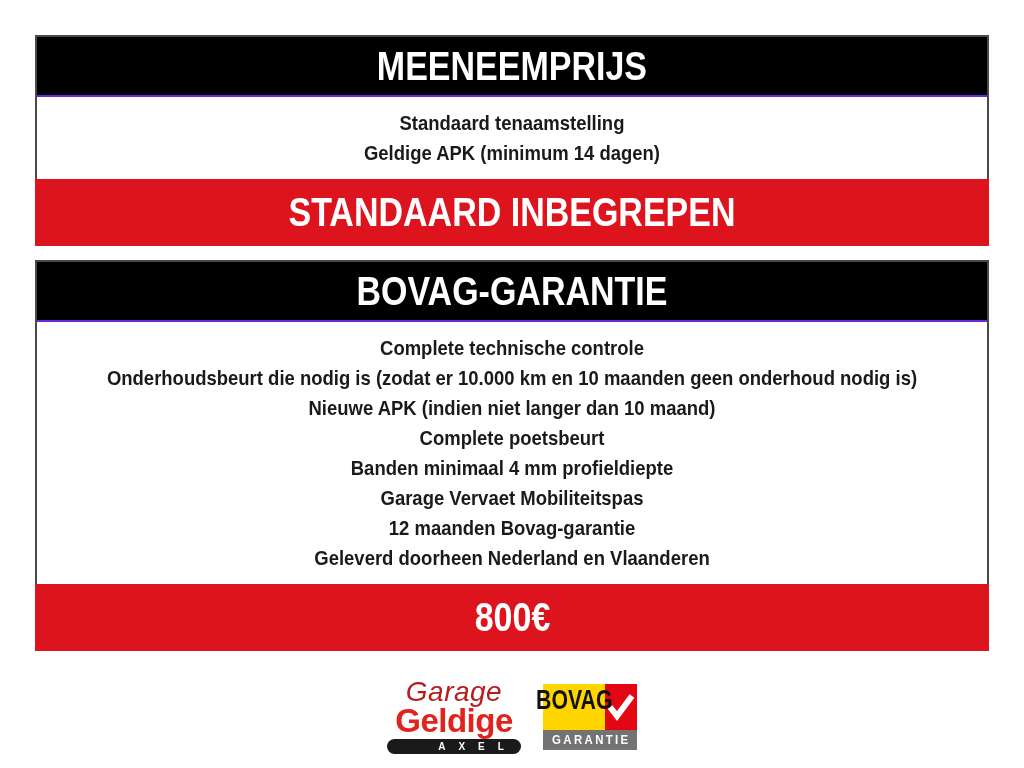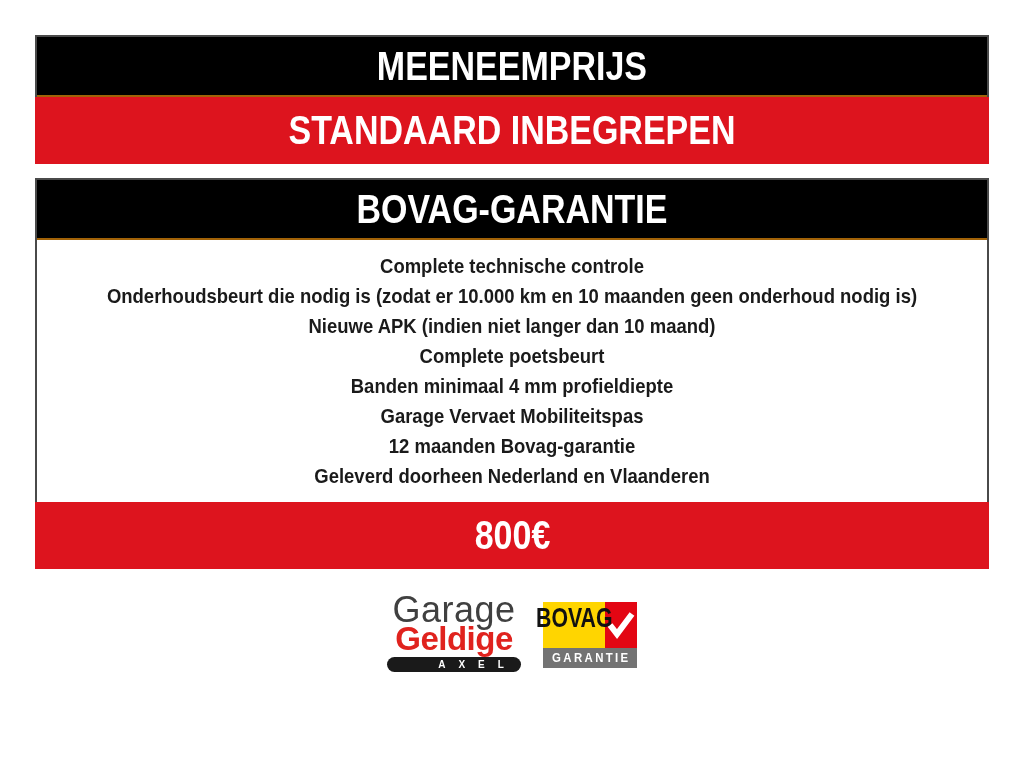--- a/index.html
+++ b/index.html
@@ -15,21 +15,21 @@
     padding-top: 35px;
   }
   .block { margin-bottom: 14px; }
   .panel {
     border: 2px solid #4a4a4a;
     border-bottom: none;
   }
   .block-header {
     height: 60px;
     background: #000000;
-    border-bottom: 2px solid #a16207;
+    border-bottom: 2px solid #6d28d9;
     display: flex;
     align-items: center;
     justify-content: center;
   }
   .bar-text {
     color: #ffffff;
     font-weight: 700;
     font-size: 40px;
     letter-spacing: 0px;
     display: inline-block;
@@ -62,25 +62,26 @@
   
   .logos {
     display: flex;
     justify-content: center;
     align-items: center;
     gap: 22px;
     margin-top: 28px;
   }
   .garage-logo { width: 134px; text-align: center; }
   .garage-line1 {
-    font-size: 36px;
+    font-size: 28px;
     font-weight: 400;
-    color: #404040;
+    color: #b91c1c;
     line-height: 26px;
     letter-spacing: 0.5px;
+    font-style: italic;
   }
   .garage-line2 {
     font-size: 33px;
     font-weight: 800;
     color: #e0231e;
     line-height: 31px;
     letter-spacing: -0.5px;
   }
   .axel-pill {
     margin-top: 3px;
@@ -148,20 +149,24 @@
 </style>
 </head>
 <body>
 
 <div class="card">
 
   <div class="block">
     <div class="panel">
       <div class="block-header">
         <span class="bar-text">MEENEEMPRIJS</span>
+      </div>
+      <div class="block-body">
+        <span class="body-line">Standaard tenaamstelling</span>
+        <span class="body-line">Geldige APK (minimum 14 dagen)</span>
       </div>
     </div>
     <div class="red-bar">
       <span class="bar-text">STANDAARD INBEGREPEN</span>
     </div>
   </div>
 
   <div class="block">
     <div class="panel">
       <div class="block-header">

